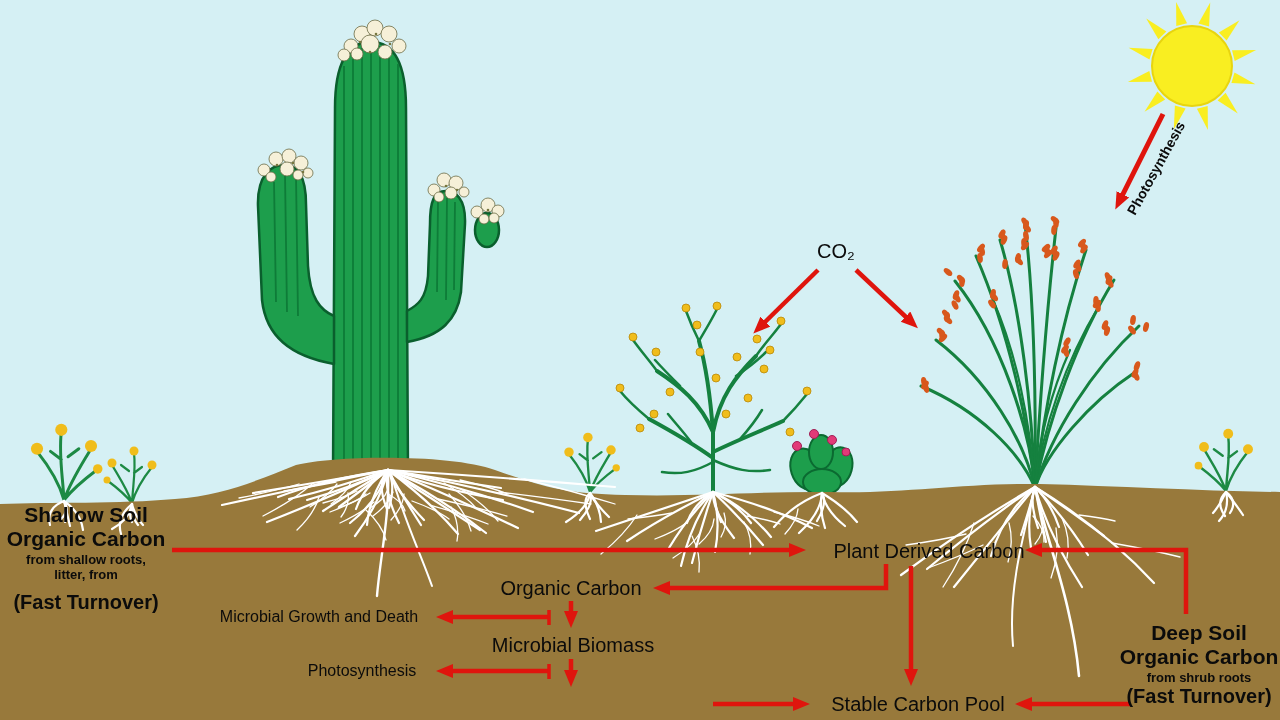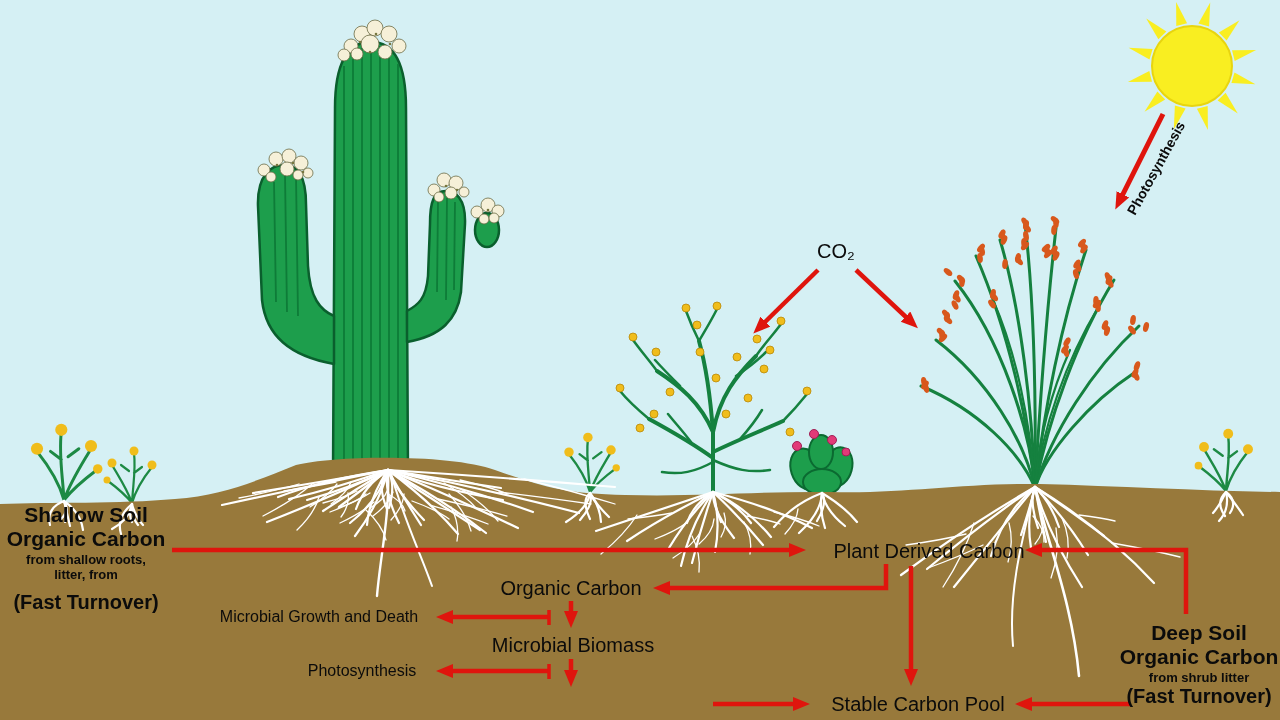--- a/index.html
+++ b/index.html
@@ -435,17 +435,17 @@
   <div class="lbl sz-main" style="left:929px;top:540px;">Plant Derived Carbon</div>
   <div class="lbl sz-main" style="left:571px;top:577px;">Organic Carbon</div>
   <div class="lbl sz-med" style="left:319px;top:608px;">Microbial Growth and Death</div>
   <div class="lbl sz-main" style="left:573px;top:634px;">Microbial Biomass</div>
   <div class="lbl sz-med" style="left:362px;top:662px;">Photosynthesis</div>
   <div class="lbl sz-main" style="left:918px;top:693px;text-align:right;">Stable Carbon Pool</div>
 
   <div class="block" style="left:1117px;top:621px;width:164px;">
     <div class="sz-big">Deep Soil</div>
     <div class="sz-big">Organic Carbon</div>
-    <div class="sz-small">from shrub litter</div>
+    <div class="sz-small">from shrub roots</div>
     <div class="sz-main">(Fast Turnover)</div>
   </div>
 
 </div>
 
 </body></html>

